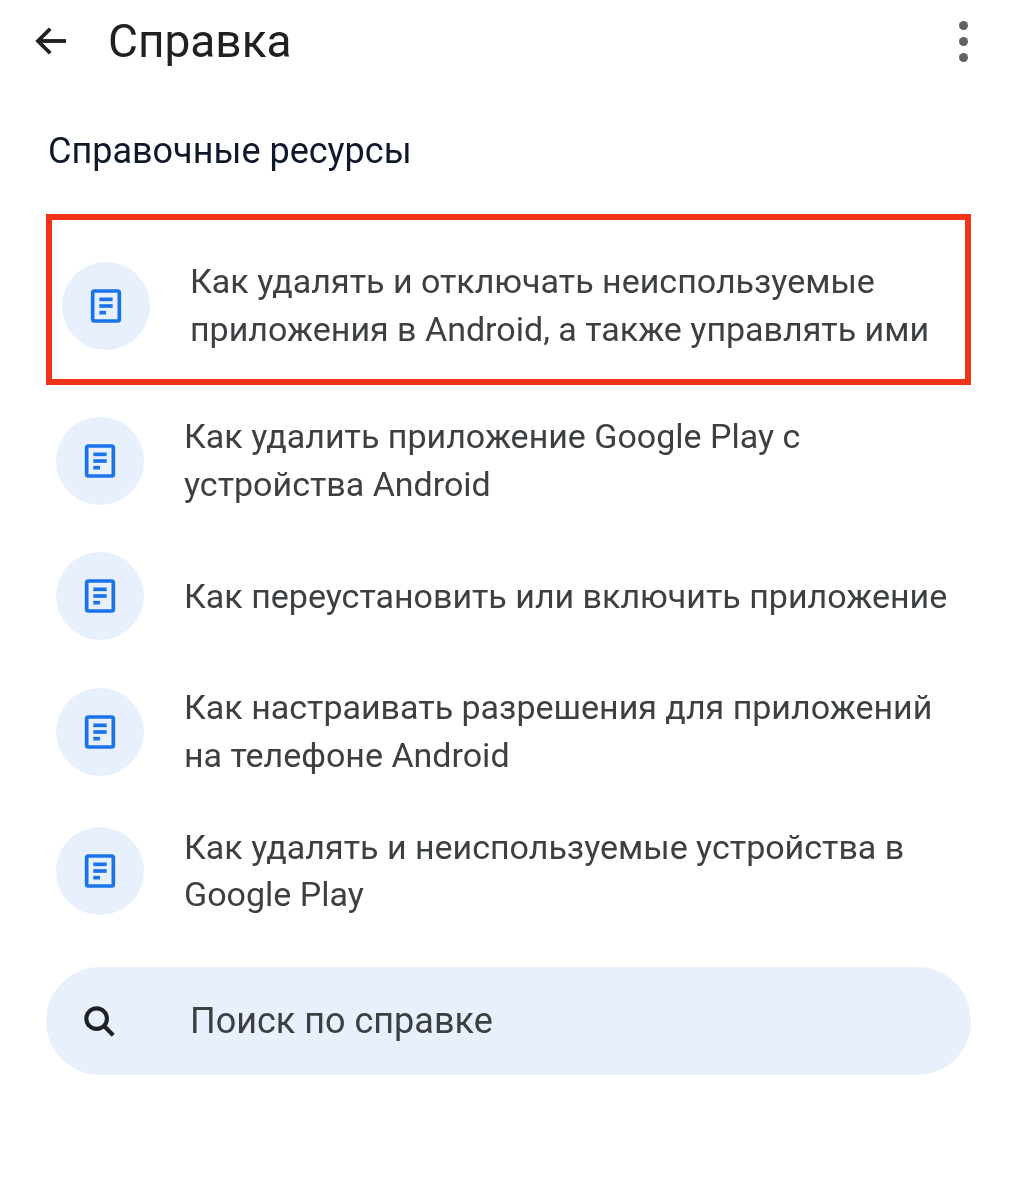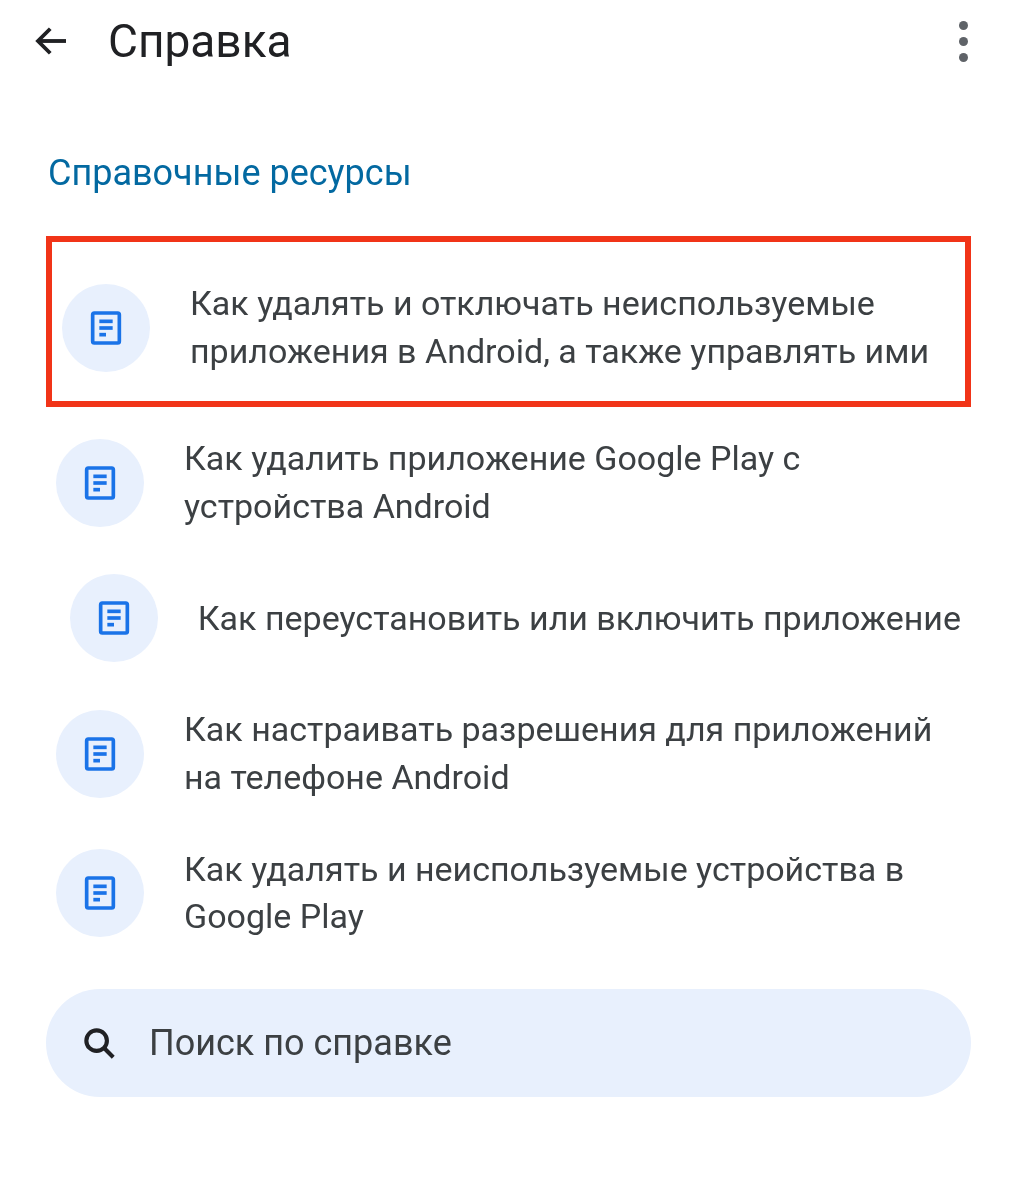--- a/index.html
+++ b/index.html
@@ -55,29 +55,28 @@
       height: 9px;
       border-radius: 50%;
       background: #5f6368;
     }
     .content {
       padding: 0 46px;
     }
     .section-title {
       font-size: 36px;
       font-weight: 400;
-      color: #0369a1;
-      margin-top: 70px;
+      color: #0f172a;
+      margin-top: 48px;
       margin-bottom: 42px;
       margin-left: 2px;
     }
     .list {
       display: flex;
       flex-direction: column;
-      align-items: flex-end;
     }
     .list-item {
       display: flex;
       align-items: center;
       gap: 40px;
       padding: 22px 10px 22px 10px;
       cursor: pointer;
     }
     .list-item.highlighted {
       border: 6px solid #f13418;
@@ -105,21 +104,21 @@
       line-height: 1.4;
     }
     .search-bar {
       display: flex;
       align-items: center;
       background: #e8f0fd;
       border-radius: 54px;
       height: 108px;
       margin-top: 26px;
       padding: 0 34px;
-      gap: 31px;
+      gap: 72px;
       cursor: text;
     }
     .search-icon {
       width: 38px;
       height: 38px;
       color: #202124;
     }
     .search-placeholder {
       font-size: 36px;
       font-weight: 400;

